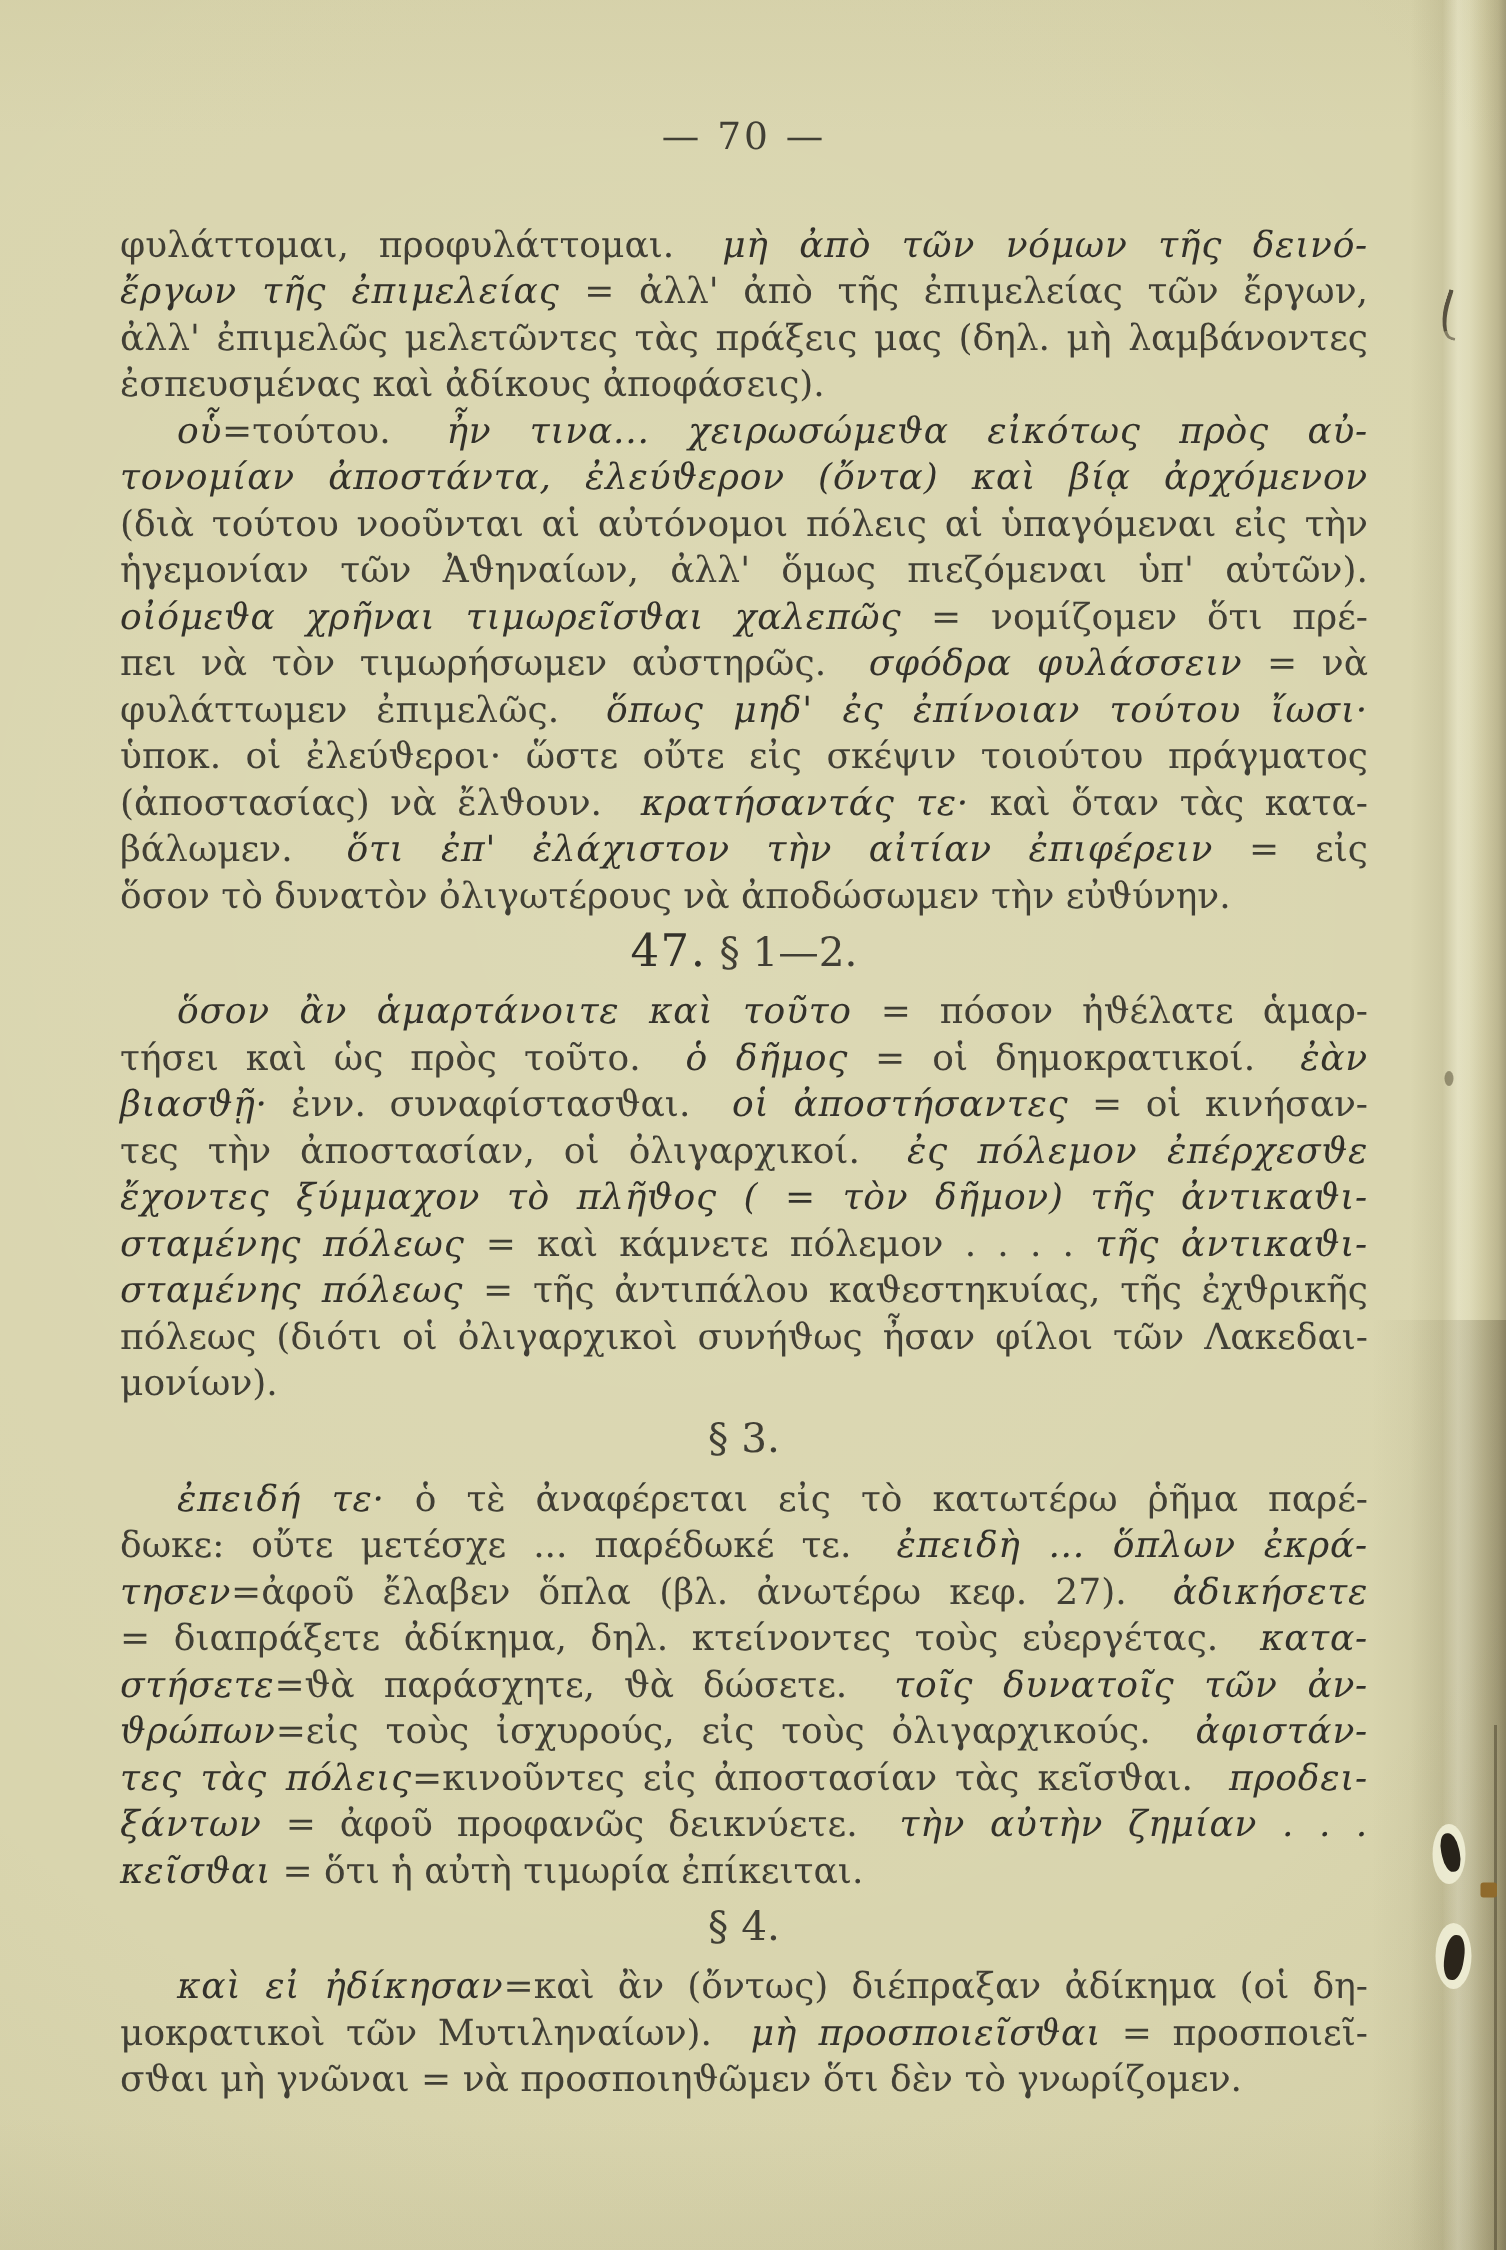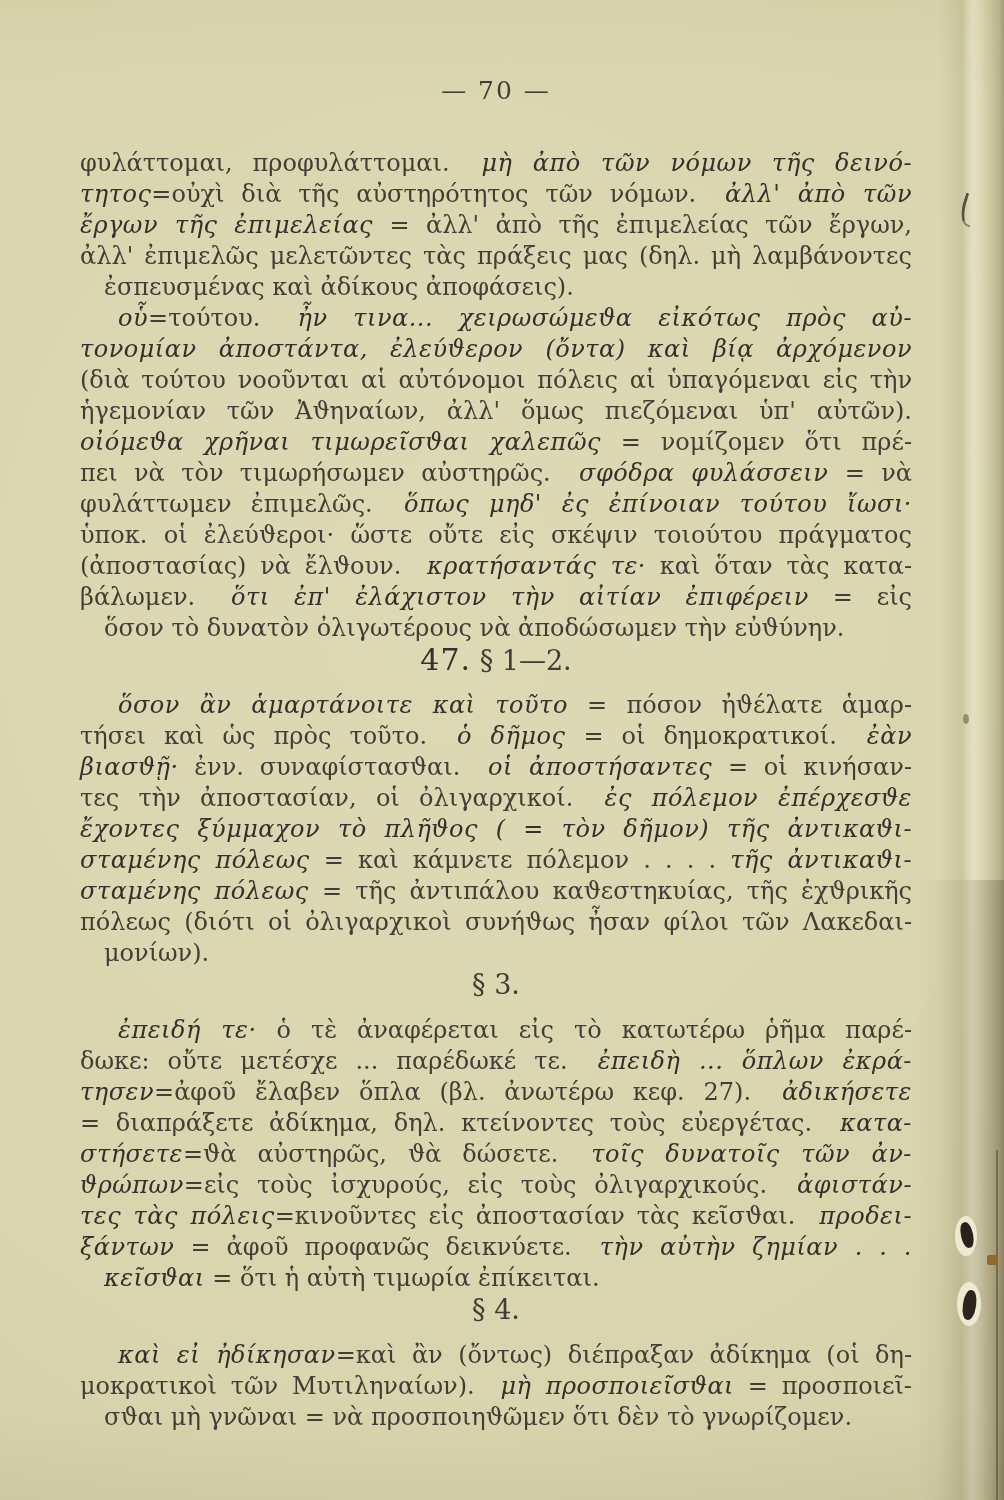--- a/index.html
+++ b/index.html
@@ -61,42 +61,41 @@
 
   .page-number{
     position:absolute;top:76px;left:80px;width:832px;
     text-align:center;font-size:25px;letter-spacing:2px;color:var(--ink);
   }
   .text-content{
     position:absolute;left:80px;top:148px;width:832px;
     font-size:24px;line-height:31px;color:var(--ink);
   }
   .line{height:31px;text-align:justify;text-align-last:justify;overflow:visible;}
-  .line.final{text-align-last:left;margin-left:24px;}
+  .line.final{text-align-last:left;}
   .line.indent{padding-left:38px;}
   .seg-n{font-style:normal;}
   .seg-b{font-weight:normal;font-style:italic;color:var(--ink-bold);letter-spacing:0.5px;}
   .seg-i{}
   .heading{
-    height:40px;line-height:28px;margin:2px 0 4px;
+    height:40px;line-height:40px;margin:2px 0 4px;
     text-align:left;text-align-last:center;font-size:27px;color:var(--ink);
   }
   .heading .seg-b{font-style:normal;font-size:30px;letter-spacing:1px;}
 </style>
 </head>
 <body>
 
 <div class="page">
   <div class="vignette"></div>
 
   <div class="page-number">— 70 —</div>
 
   <div class="text-content">
       <div class="line"><span class="seg-n">φυλάττομαι, προφυλάττομαι.  </span><span class="seg-b">μὴ ἀπὸ τῶν νόμων τῆς δεινό-</span></div>
-      <div class="line"><span class="seg-b">τητος</span><span class="seg-n">=οὐχὶ διὰ τῆς αὐστηρότητος τῶν νόμων.  </span><span class="seg-b">ἀλλ' ἀπὸ τῶν</span></div>
       <div class="line"><span class="seg-b">ἔργων τῆς ἐπιμελείας</span><span class="seg-n"> = ἀλλ' ἀπὸ τῆς ἐπιμελείας τῶν ἔργων,</span></div>
       <div class="line"><span class="seg-n">ἀλλ' ἐπιμελῶς μελετῶντες τὰς πράξεις μας (δηλ. μὴ λαμβάνοντες</span></div>
       <div class="line final"><span class="seg-n">ἐσπευσμένας καὶ ἀδίκους ἀποφάσεις).</span></div>
       <div class="line indent"><span class="seg-b">οὗ</span><span class="seg-n">=τούτου.  </span><span class="seg-b">ἦν τινα... χειρωσώμεϑα εἰκότως πρὸς αὐ-</span></div>
       <div class="line"><span class="seg-b">τονομίαν ἀποστάντα, ἐλεύϑερον (ὄντα) καὶ βίᾳ ἀρχόμενον</span></div>
       <div class="line"><span class="seg-n">(διὰ τούτου νοοῦνται αἱ αὐτόνομοι πόλεις αἱ ὑπαγόμεναι εἰς τὴν</span></div>
       <div class="line"><span class="seg-n">ἡγεμονίαν τῶν Ἀϑηναίων, ἀλλ' ὅμως πιεζόμεναι ὑπ' αὐτῶν).</span></div>
       <div class="line"><span class="seg-b">οἰόμεϑα χρῆναι τιμωρεῖσϑαι χαλεπῶς</span><span class="seg-n"> = νομίζομεν ὅτι πρέ-</span></div>
       <div class="line"><span class="seg-n">πει νὰ τὸν τιμωρήσωμεν αὐστηρῶς.  </span><span class="seg-b">σφόδρα φυλάσσειν</span><span class="seg-n"> = νὰ</span></div>
       <div class="line"><span class="seg-n">φυλάττωμεν ἐπιμελῶς.  </span><span class="seg-b">ὅπως μηδ' ἐς ἐπίνοιαν τούτου ἴωσι·</span></div>
@@ -112,21 +111,21 @@
       <div class="line"><span class="seg-b">ἔχοντες ξύμμαχον τὸ πλῆϑος ( = τὸν δῆμον) τῆς ἀντικαϑι-</span></div>
       <div class="line"><span class="seg-b">σταμένης πόλεως</span><span class="seg-n"> = καὶ κάμνετε πόλεμον . . . . </span><span class="seg-b">τῆς ἀντικαϑι-</span></div>
       <div class="line"><span class="seg-b">σταμένης πόλεως</span><span class="seg-n"> = τῆς ἀντιπάλου καϑεστηκυίας, τῆς ἐχϑρικῆς</span></div>
       <div class="line"><span class="seg-n">πόλεως (διότι οἱ ὀλιγαρχικοὶ συνήϑως ἦσαν φίλοι τῶν Λακεδαι-</span></div>
       <div class="line final"><span class="seg-n">μονίων).</span></div>
       <div class="heading"><span class="seg-n">§ 3.</span></div>
       <div class="line indent"><span class="seg-b">ἐπειδή τε·</span><span class="seg-n"> ὁ τὲ ἀναφέρεται εἰς τὸ κατωτέρω ῥῆμα </span><span class="seg-i">παρέ-</span></div>
       <div class="line"><span class="seg-i">δωκε: οὔτε μετέσχε ... παρέδωκέ τε.</span><span class="seg-n">  </span><span class="seg-b">ἐπειδὴ ... ὅπλων ἐκρά-</span></div>
       <div class="line"><span class="seg-b">τησεν</span><span class="seg-n">=ἀφοῦ ἔλαβεν ὅπλα (βλ. ἀνωτέρω κεφ. 27).  </span><span class="seg-b">ἀδικήσετε</span></div>
       <div class="line"><span class="seg-n">= διαπράξετε ἀδίκημα, δηλ. </span><span class="seg-i">κτείνοντες τοὺς εὐεργέτας.</span><span class="seg-n">  </span><span class="seg-b">κατα-</span></div>
-      <div class="line"><span class="seg-b">στήσετε</span><span class="seg-n">=ϑὰ αὐστηρῶς, ϑὰ δώσετε.  </span><span class="seg-b">τοῖς δυνατοῖς τῶν ἀν-</span></div>
+      <div class="line"><span class="seg-b">στήσετε</span><span class="seg-n">=ϑὰ παράσχητε, ϑὰ δώσετε.  </span><span class="seg-b">τοῖς δυνατοῖς τῶν ἀν-</span></div>
       <div class="line"><span class="seg-b">ϑρώπων</span><span class="seg-n">=εἰς τοὺς ἰσχυρούς, εἰς τοὺς ὀλιγαρχικούς.  </span><span class="seg-b">ἀφιστάν-</span></div>
       <div class="line"><span class="seg-b">τες τὰς πόλεις</span><span class="seg-n">=κινοῦντες εἰς ἀποστασίαν τὰς κεῖσϑαι.  </span><span class="seg-b">προδει-</span></div>
       <div class="line"><span class="seg-b">ξάντων</span><span class="seg-n"> = ἀφοῦ προφανῶς δεικνύετε.  </span><span class="seg-b">τὴν αὐτὴν ζημίαν . . .</span></div>
       <div class="line final"><span class="seg-b">κεῖσϑαι</span><span class="seg-n"> = ὅτι ἡ αὐτὴ τιμωρία ἐπίκειται.</span></div>
       <div class="heading"><span class="seg-n">§ 4.</span></div>
       <div class="line indent"><span class="seg-b">καὶ εἰ ἠδίκησαν</span><span class="seg-n">=καὶ ἂν (ὄντως) διέπραξαν ἀδίκημα (οἱ δη-</span></div>
       <div class="line"><span class="seg-n">μοκρατικοὶ τῶν Μυτιληναίων).  </span><span class="seg-b">μὴ προσποιεῖσϑαι</span><span class="seg-n"> = </span><span class="seg-i">προσποιεῖ-</span></div>
       <div class="line final"><span class="seg-i">σϑαι μὴ γνῶναι</span><span class="seg-n"> = νὰ προσποιηϑῶμεν ὅτι δὲν τὸ γνωρίζομεν.</span></div>
     </div>
 

